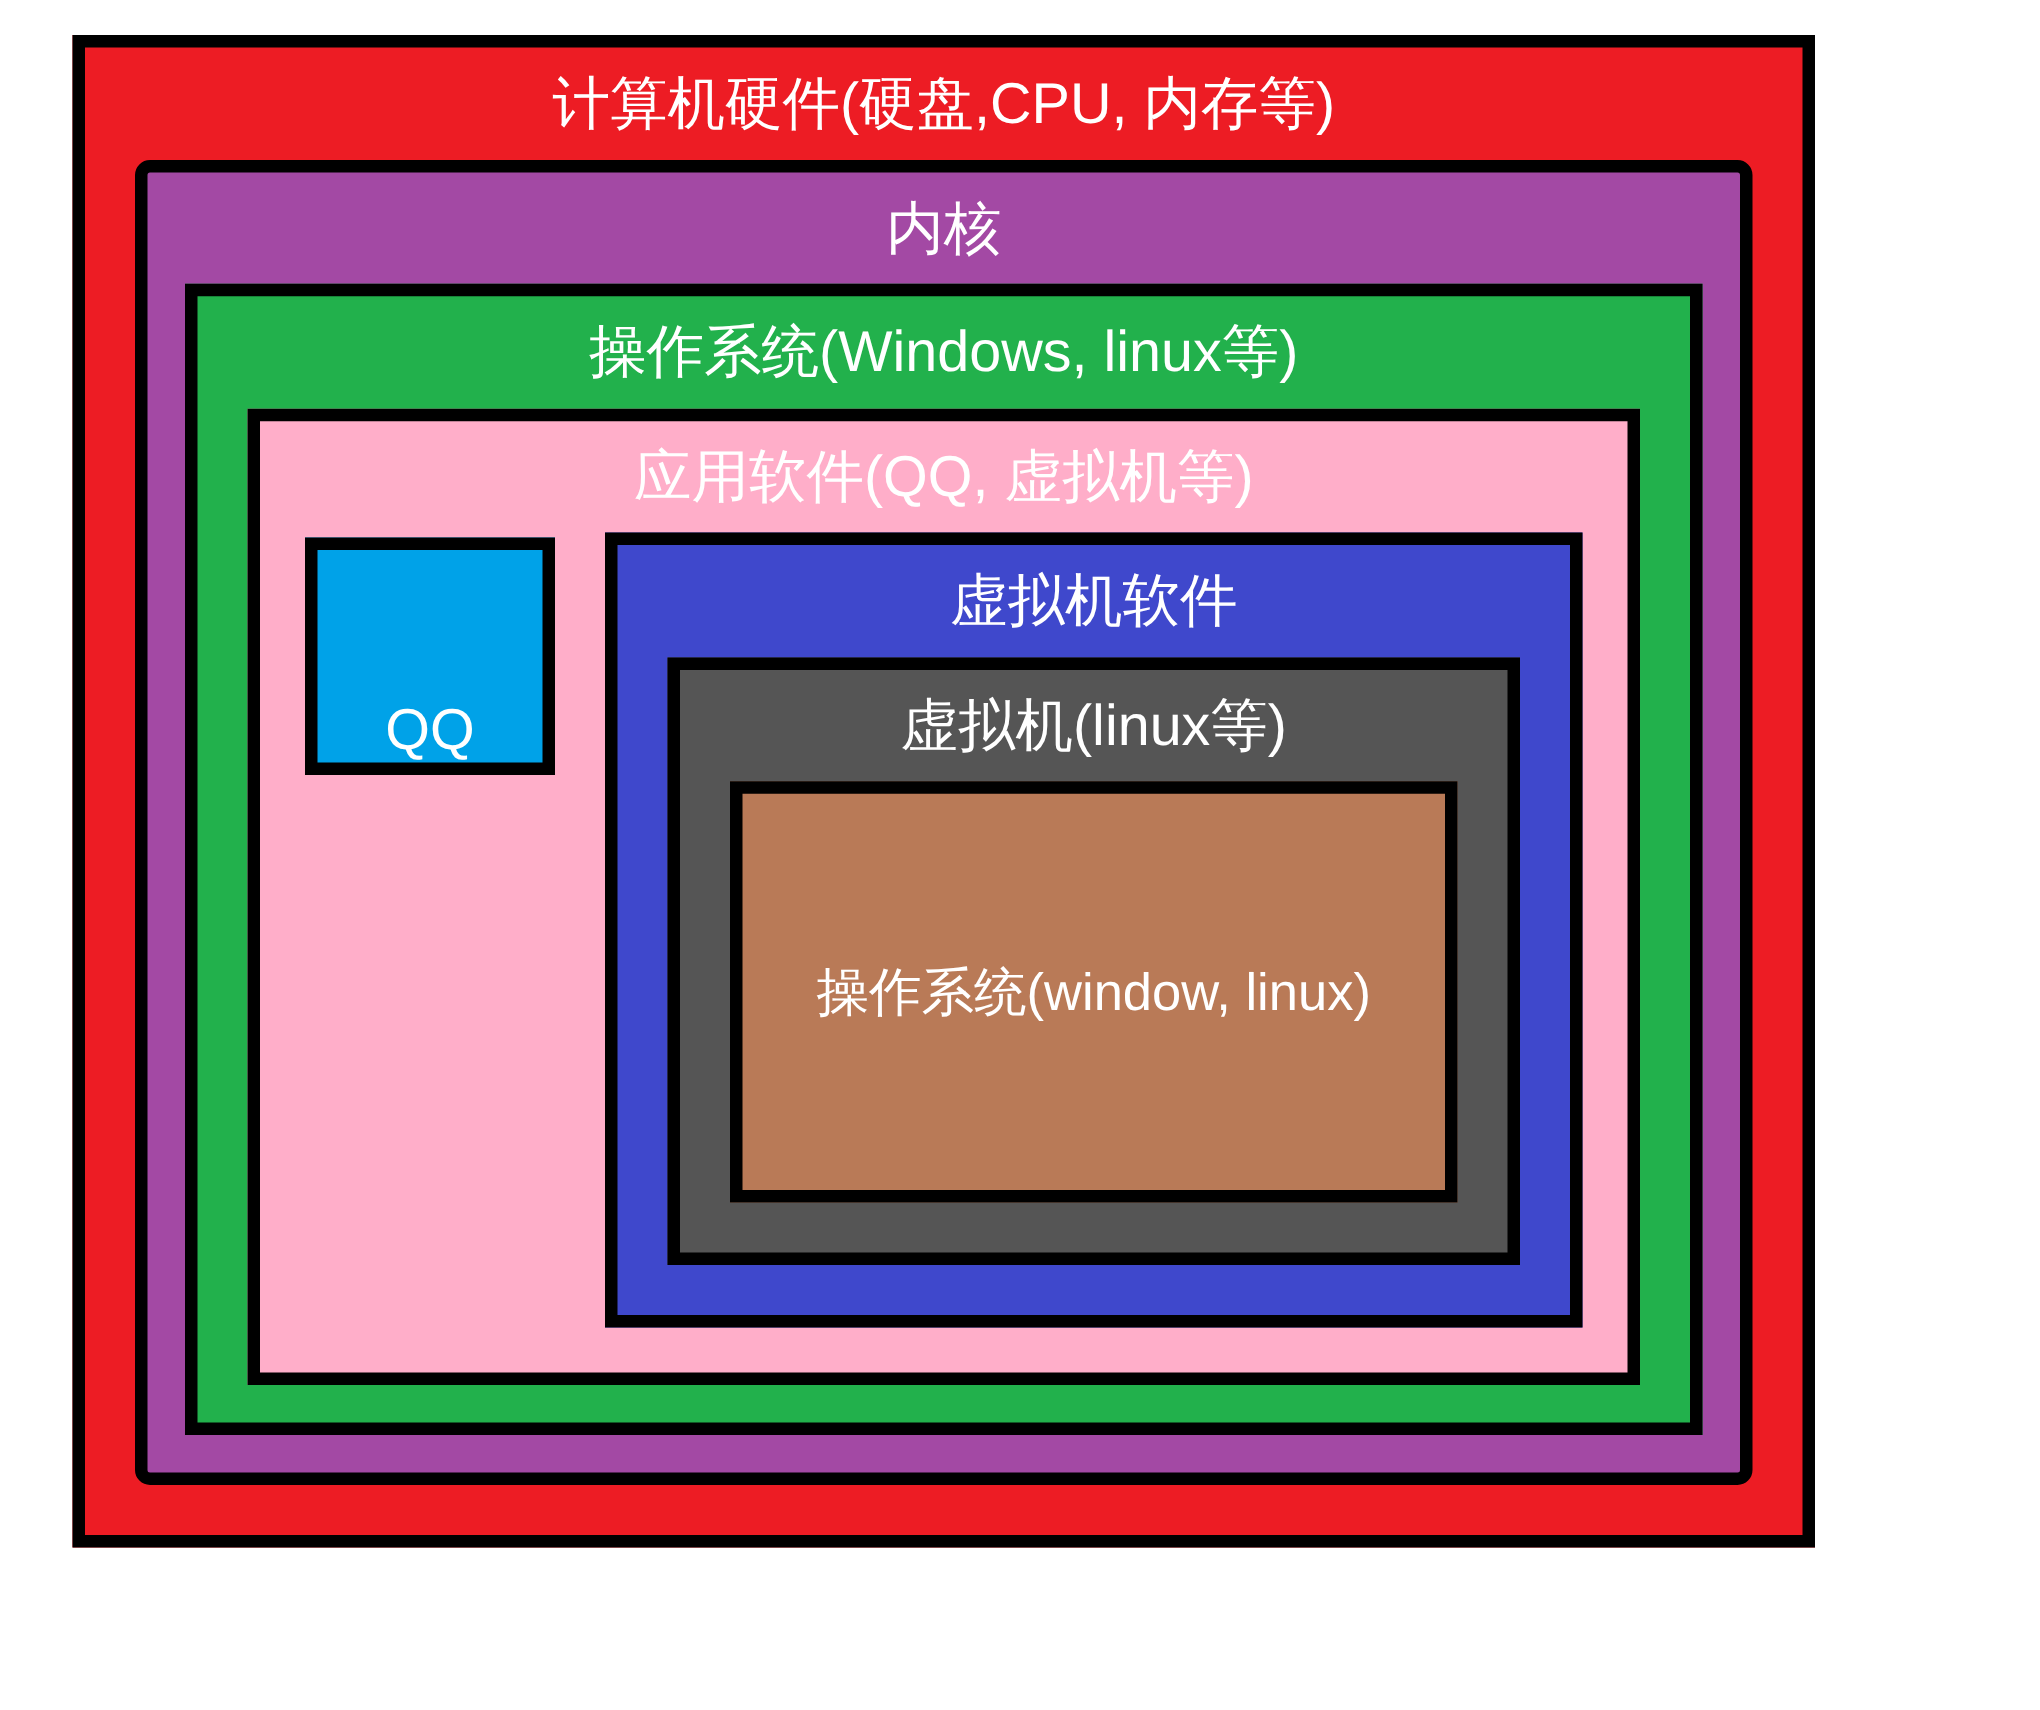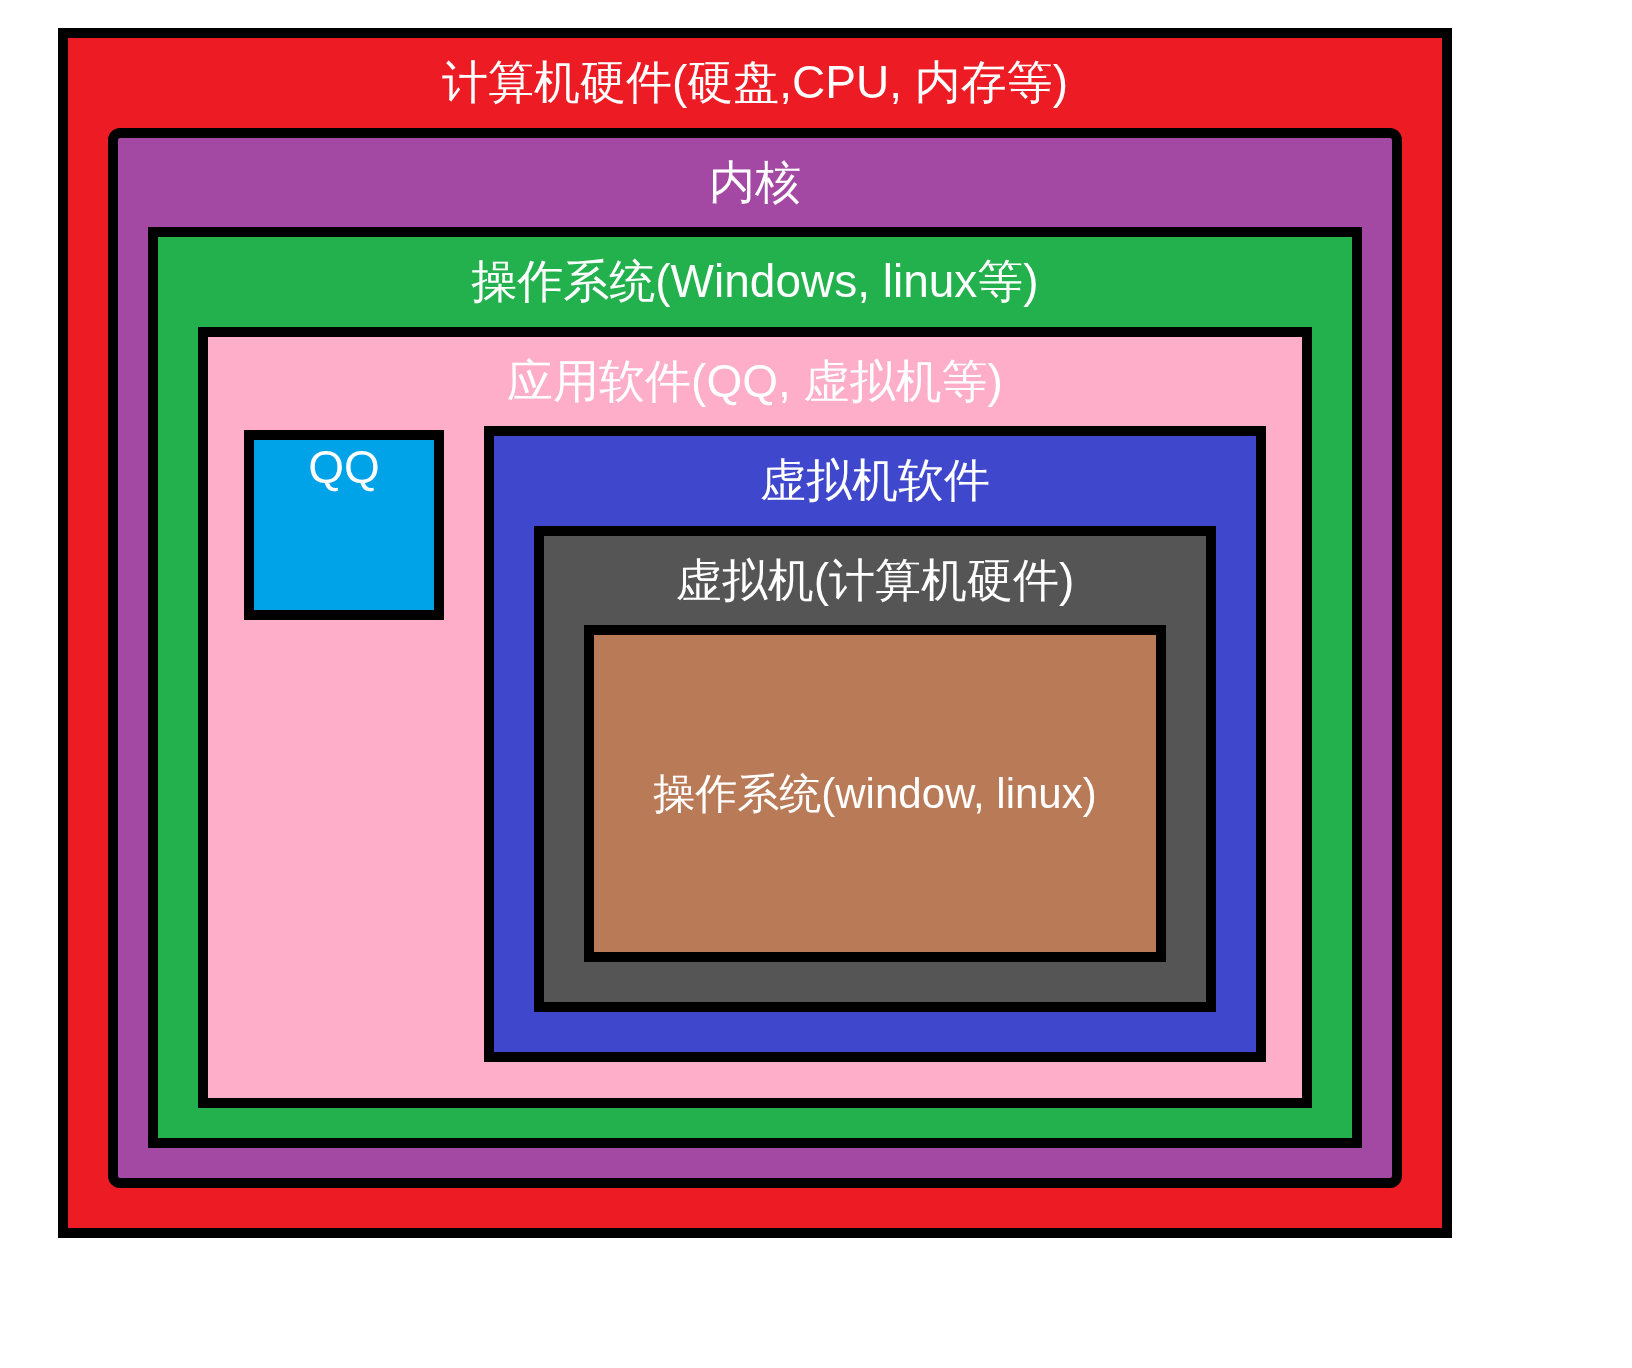--- a/index.html
+++ b/index.html
@@ -60,21 +60,21 @@
       flex-direction: row;
       align-items: flex-start;
       gap: 40px;
     }
     .qq-box {
       background: #00a2e8;
       border: 10px solid #000000;
       width: 200px;
       height: 190px;
       display: flex;
-      align-items: flex-start;
+      align-items: flex-end;
       justify-content: center;
       margin-top: 4px;
       flex-shrink: 0;
     }
     .qq-label {
       color: #ffffff;
       font-size: 46px;
     }
     .vm-software {
       background: #3f48cc;
@@ -125,21 +125,21 @@
         <div class="layer-title">操作系统(Windows, linux等)</div>
         <div class="layer apps">
           <div class="layer-title">应用软件(QQ, 虚拟机等)</div>
           <div class="apps-body">
             <div class="qq-box">
               <div class="qq-label">QQ</div>
             </div>
             <div class="vm-software">
               <div class="layer-title">虚拟机软件</div>
               <div class="vm-machine">
-                <div class="layer-title">虚拟机(计算机硬件)</div>
+                <div class="layer-title">虚拟机(linux等)</div>
                 <div class="vm-os">
                   <div class="vm-os-text">操作系统(window, linux)</div>
                 </div>
               </div>
             </div>
           </div>
         </div>
       </div>
     </div>
   </div>

